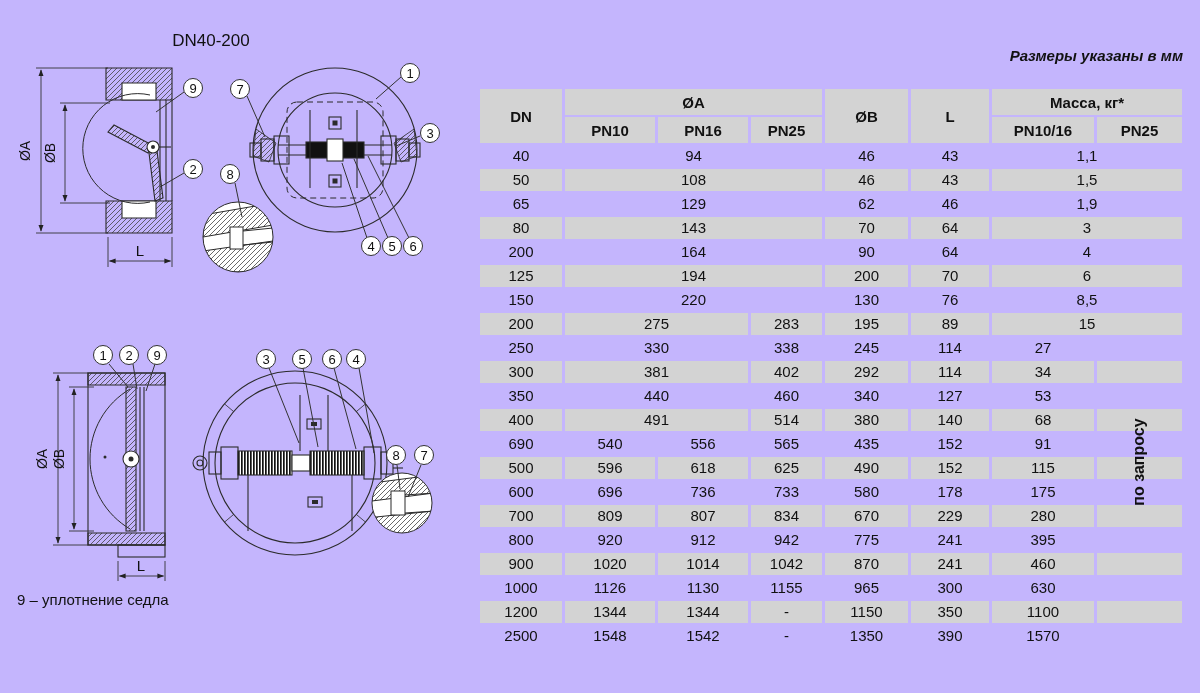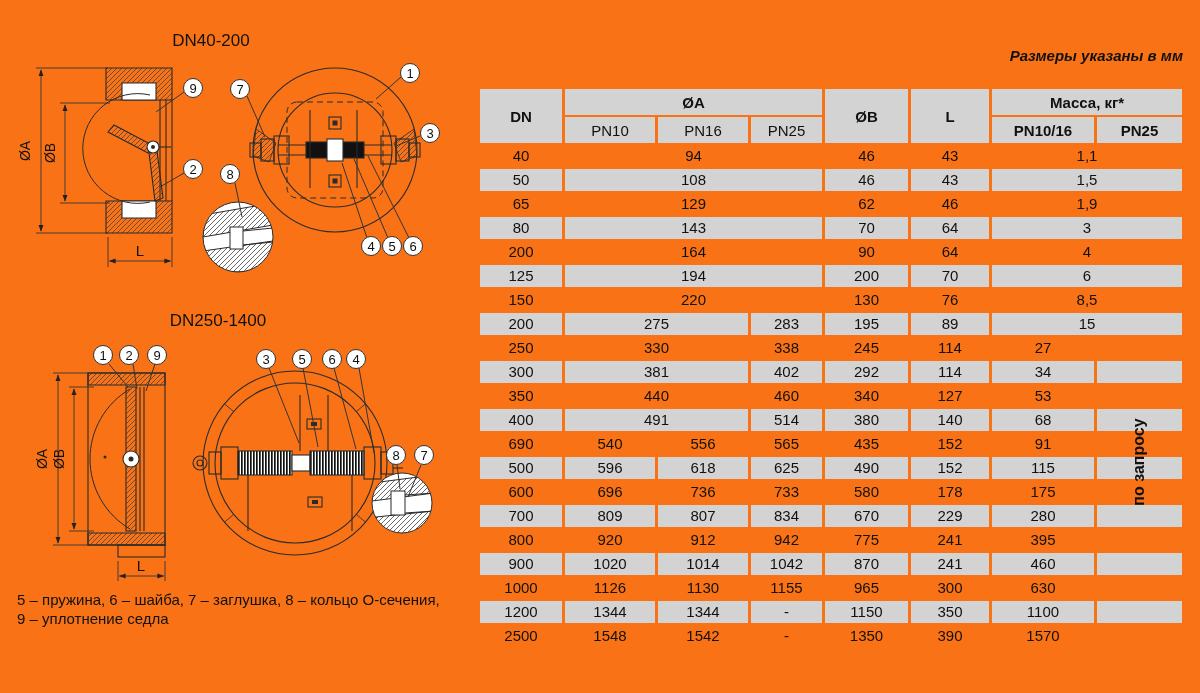--- a/index.html
+++ b/index.html
@@ -1,41 +1,40 @@
 <!DOCTYPE html>
 <html><head>
 <meta charset="utf-8">
 <style>
   html,body{margin:0;padding:0;background:#fff;}
-  #page{position:relative;width:1200px;height:693px;background:#f97316;overflow:hidden;
+  #page{position:relative;width:1200px;height:693px;background:#c4b5fd;overflow:hidden;
         font-family:"Liberation Sans",sans-serif;color:#111;}
   .title{position:absolute;font-size:17px;color:#111;}
   .units{position:absolute;top:47px;left:880px;width:303px;text-align:right;
          font-weight:bold;font-size:15px;font-style:italic;}
   .legend{position:absolute;left:17px;top:590px;font-size:15px;line-height:19px;color:#111;}
   table.dims{position:absolute;left:477px;top:87px;border-collapse:separate;
              border-spacing:3px 2px;table-layout:fixed;}
   .dims th,.dims td{padding:0;text-align:center;vertical-align:middle;font-size:15px;color:#111;}
   .dims th{height:26px;font-weight:bold;background:#d3d3d3;}
-  .dims th.sub{font-weight:normal;}
+  .dims th.sub{font-weight:bold;}
   .dims td{height:22px;line-height:22px;}
   .dims tr.odd td{background:#d3d3d3;}
   .onreq{position:absolute;left:1139px;top:462px;transform:translate(-50%,-50%) rotate(-90deg);
          font-weight:bold;font-size:16px;white-space:nowrap;}
   svg .co{font-size:13px;fill:#111;stroke:none;font-family:"Liberation Sans",sans-serif;}
   svg .dimt{font-size:14px;fill:#111;stroke:none;font-family:"Liberation Sans",sans-serif;}
   svg .diml{font-size:15px;fill:#111;stroke:none;font-family:"Liberation Sans",sans-serif;}
 </style>
 </head>
 <body>
 
 <div id="page">
 
   <div class="title" style="left:121px;top:31px;width:180px;text-align:center;">DN40-200</div>
-  <div class="title" style="left:128px;top:311px;width:180px;text-align:center;">DN250-1400</div>
 
   <svg width="450" height="250" viewBox="0 0 450 250" style="position:absolute;left:10px;top:55px;">
     <defs>
       <pattern id="h1" width="5" height="5" patternUnits="userSpaceOnUse">
         <path d="M0 5 L5 0" stroke="#444" stroke-width="0.8"></path>
       </pattern>
       <pattern id="spr" width="3" height="24" patternUnits="userSpaceOnUse">
         <rect width="3" height="24" fill="#fff"></rect>
           <rect width="1.7" height="24" fill="#111"></rect>
       </pattern>
@@ -495,17 +494,16 @@
           <td>390</td>
           <td>1570</td>
           <td></td>
         </tr>
       </tbody>
   </table>
 
   <div class="onreq">по запросу</div>
 
   <div class="legend">
-    <div>5 – пружина, 6 – шайба, 7 – заглушка, 8 – кольцо О-сечения,</div>
     <div>9 – уплотнение седла</div>
   </div>
 
 </div>
 
 </body></html>

